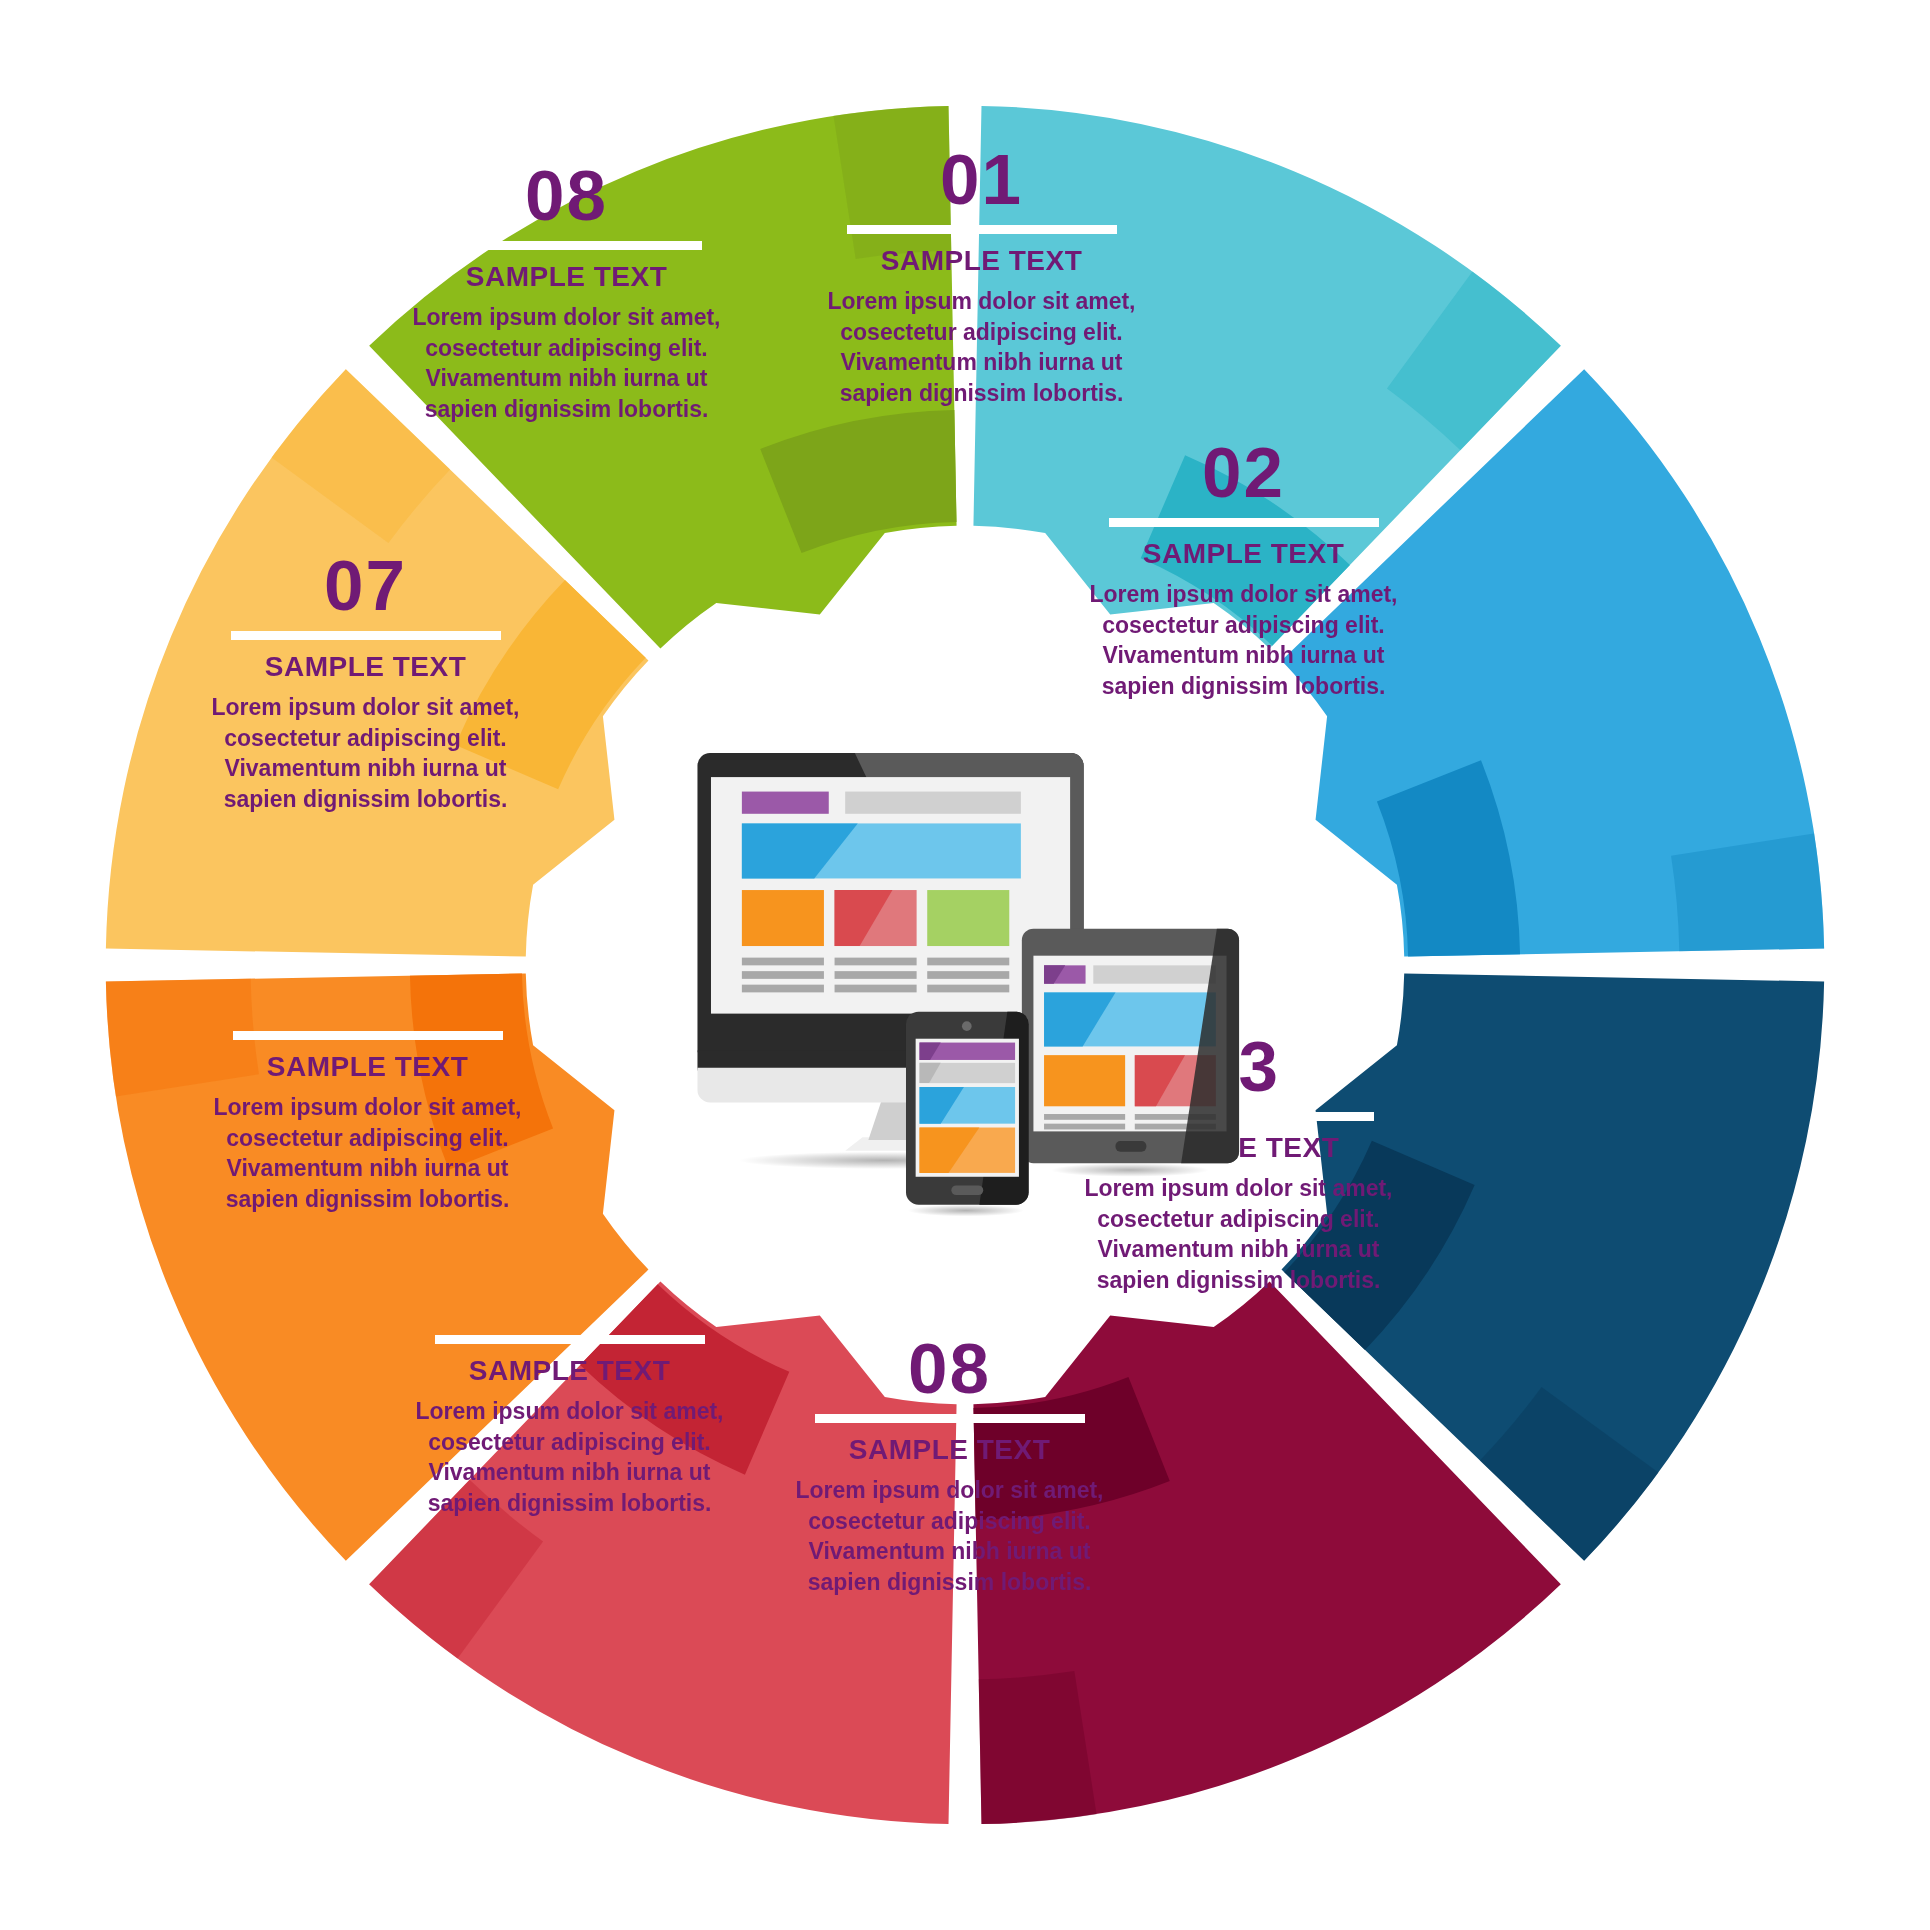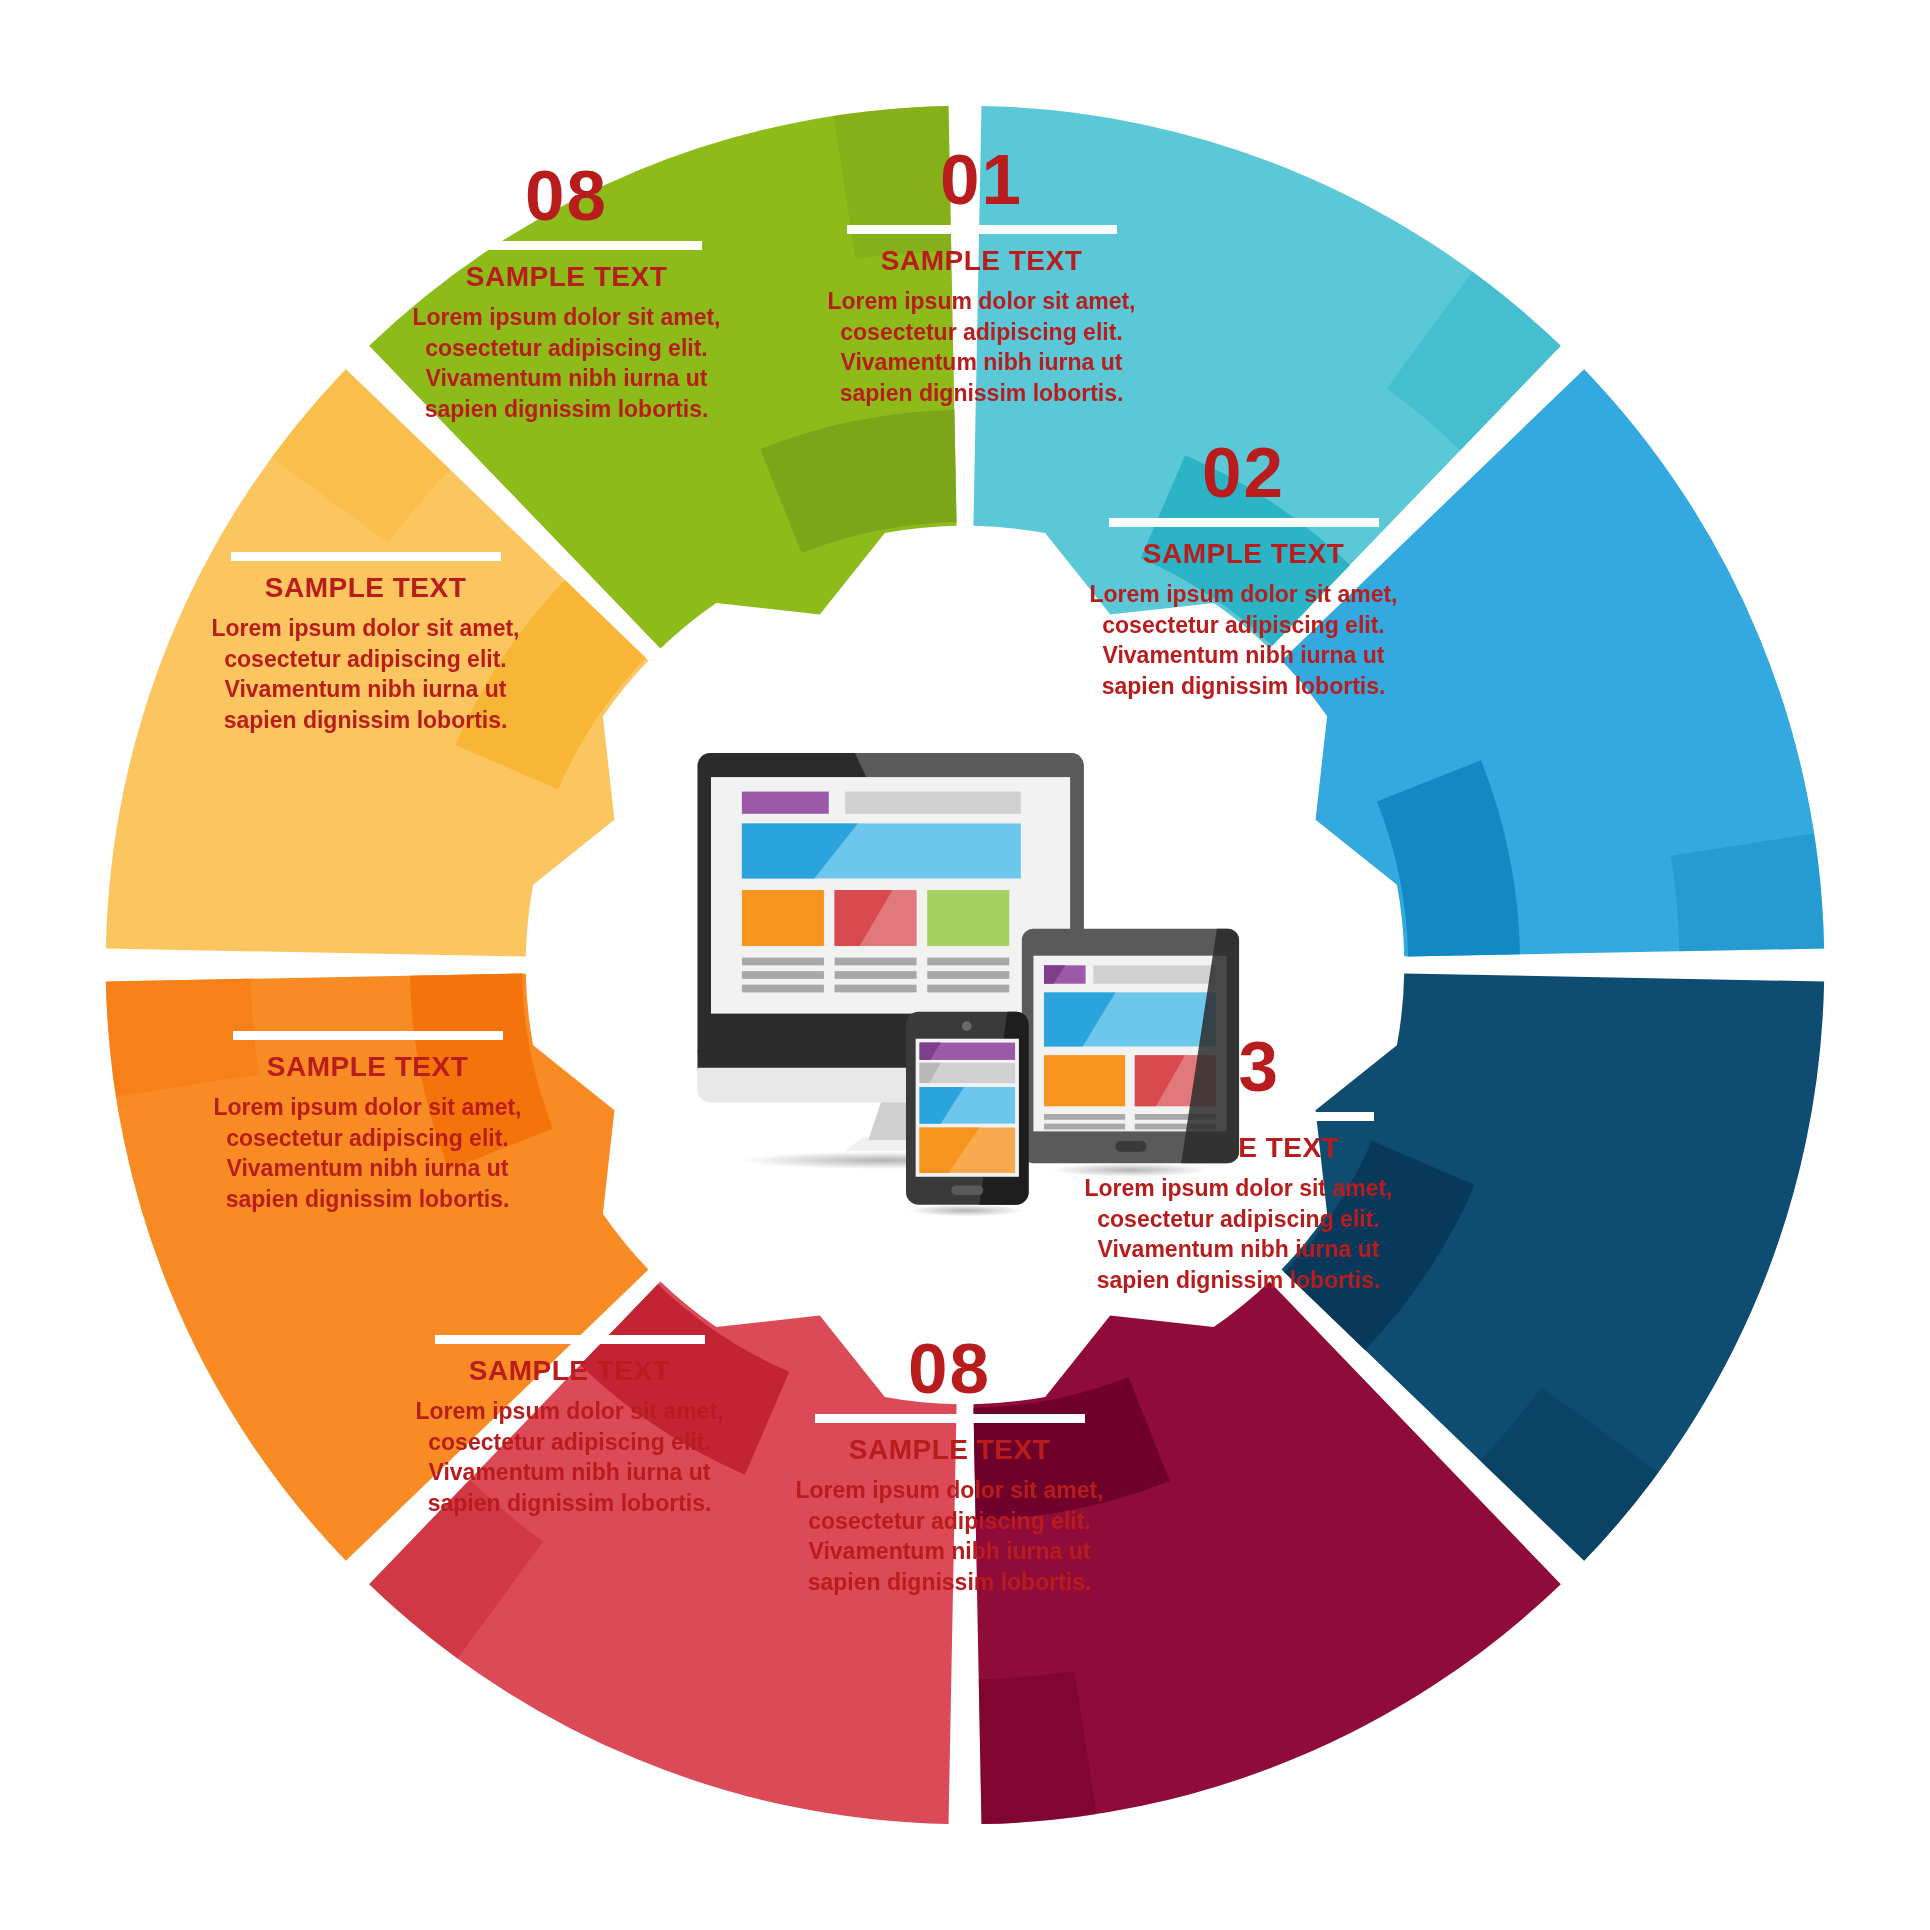--- a/index.html
+++ b/index.html
@@ -3,21 +3,21 @@
 <meta charset="utf-8">
 <style>
   html,body{margin:0;padding:0;}
   body{
     width:1930px;height:1930px;background:#ffffff;
     font-family:"Liberation Sans",sans-serif;overflow:hidden;
   }
   #stage{position:relative;width:1930px;height:1930px;}
   #wheel{position:absolute;left:0;top:0;width:1930px;height:1930px;}
   .seg-text{
-    position:absolute;color:#b91c1c;text-align:center;
+    position:absolute;color:#701a75;text-align:center;
     width:319px;pointer-events:none;
   }
   .seg-num{
     font-size:71px;font-weight:bold;letter-spacing:1.9px;
     line-height:0.95;margin:0 0 11.6px 0;
   }
   .seg-rule{
     height:8.7px;background:#ffffff;margin:0 auto 12.6px auto;width:270px;
   }
   .seg-head{
@@ -175,20 +175,21 @@
     <div class="seg-head">SAMPLE TEXT</div>
     <div class="seg-body">
       <div>Lorem ipsum dolor sit amet,</div>
       <div>cosectetur adipiscing elit.</div>
       <div>Vivamentum nibh iurna ut</div>
       <div>sapien dignissim lobortis.</div>
     </div>
   </div>
 
   <div class="seg-text" style="left:206px;top:552px;">
+    <div class="seg-num">07</div>
     <div class="seg-rule"></div>
     <div class="seg-head">SAMPLE TEXT</div>
     <div class="seg-body">
       <div>Lorem ipsum dolor sit amet,</div>
       <div>cosectetur adipiscing elit.</div>
       <div>Vivamentum nibh iurna ut</div>
       <div>sapien dignissim lobortis.</div>
     </div>
   </div>
 

